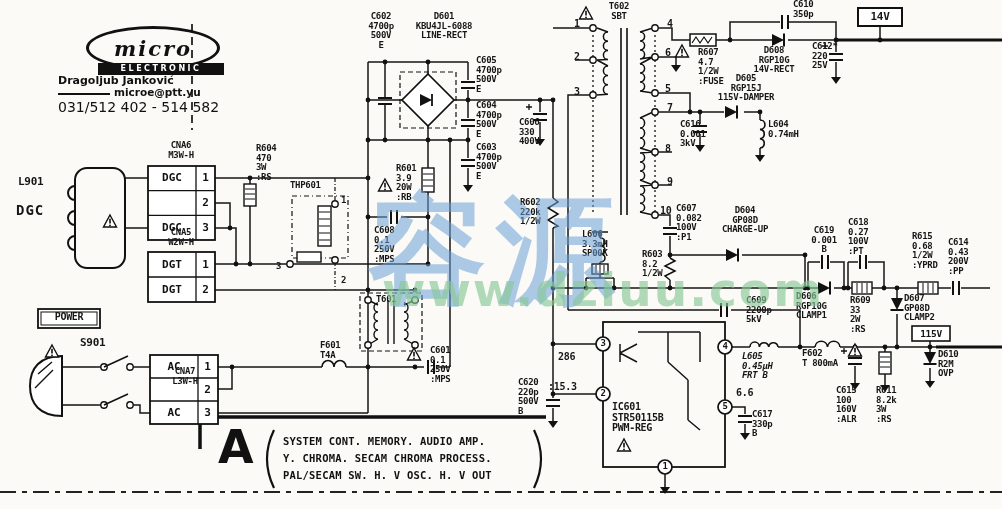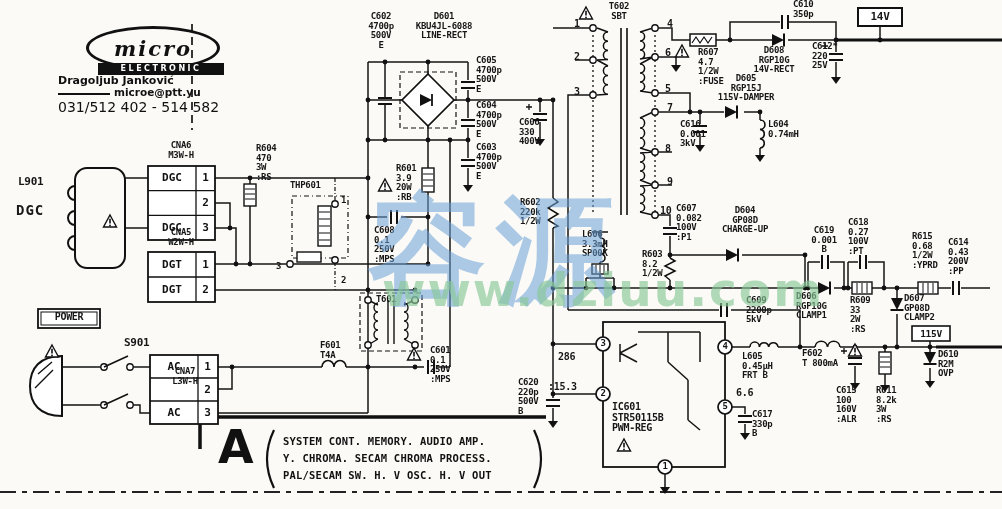--- a/index.html
+++ b/index.html
@@ -361,21 +361,21 @@
 
 <div class="lbl s11" style="left:18px;top:176px;">L901</div>
 <div class="lbl s14" style="left:16px;top:203px;">DGC</div>
 <div class="lbl c" style="left:146px;top:141px;width:70px;">CNA6
 M3W-H</div>
 <div class="lbl c" style="left:146px;top:228px;width:70px;">CNA5
 W2W-H</div>
 <div class="lbl c" style="left:152px;top:331px;width:66px;margin-top:36px;">CNA7
 L3W-H</div>
 <div class="lbl s10 c" style="left:42px;top:312px;width:54px;">POWER</div>
-<div class="lbl s11" style="left:80px;top:337px;margin-left:44px;">S901</div>
+<div class="lbl s11" style="left:80px;top:337px;">S901</div>
 <div class="lbl" style="left:290px;top:181px;">THP601</div>
 <div class="lbl" style="left:341px;top:196px;">1</div>
 <div class="lbl" style="left:341px;top:276px;">2</div>
 <div class="lbl" style="left:276px;top:262px;">3</div>
 
 <div class="cell" style="left:150px;top:172px;width:44px;">DGC</div>
 <div class="cell" style="left:198px;top:172px;width:15px;">1</div>
 <div class="cell" style="left:150px;top:197px;width:44px;"></div>
 <div class="cell" style="left:198px;top:197px;width:15px;">2</div>
 <div class="cell" style="left:150px;top:222px;width:44px;">DGC</div>
@@ -491,21 +491,21 @@
 <div class="lbl" style="left:796px;top:292px;">D606
 RGP10G
 CLAMP1</div>
 <div class="lbl" style="left:850px;top:296px;">R609
 33
 2W
 :RS</div>
 <div class="lbl" style="left:904px;top:294px;">D607
 GP08D
 CLAMP2</div>
-<div class="lbl" style="left:742px;top:352px;">L605
+<div class="lbl" style="left:742px;top:352px;font-style:italic;">L605
 0.45μH
 FRT B</div>
 <div class="lbl" style="left:802px;top:349px;">F602
 T 800mA</div>
 <div class="lbl" style="left:836px;top:386px;">C615
 100
 160V
 :ALR</div>
 <div class="lbl" style="left:876px;top:386px;">R611
 8.2k

